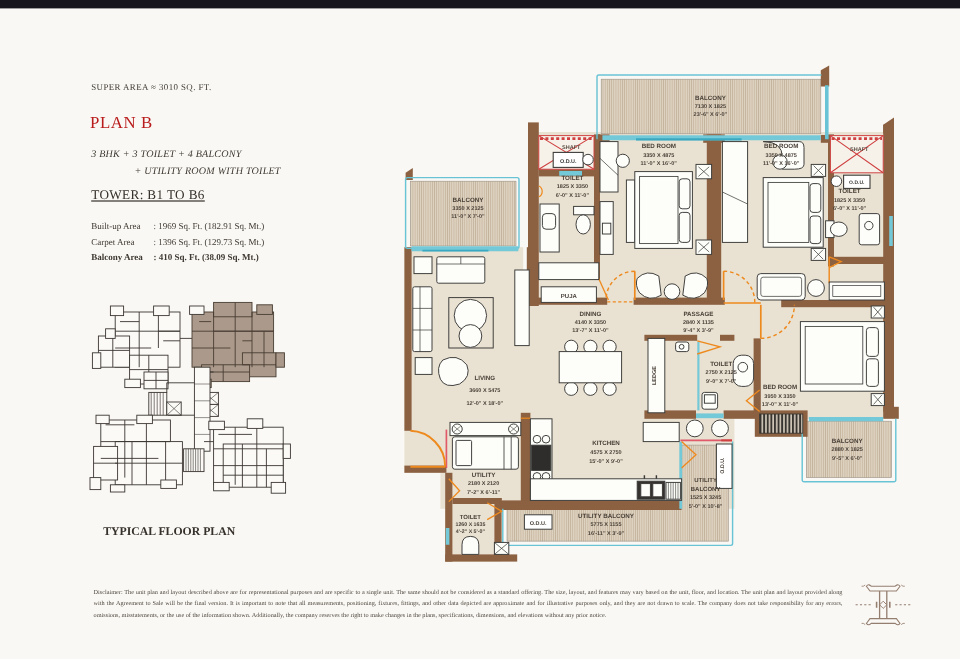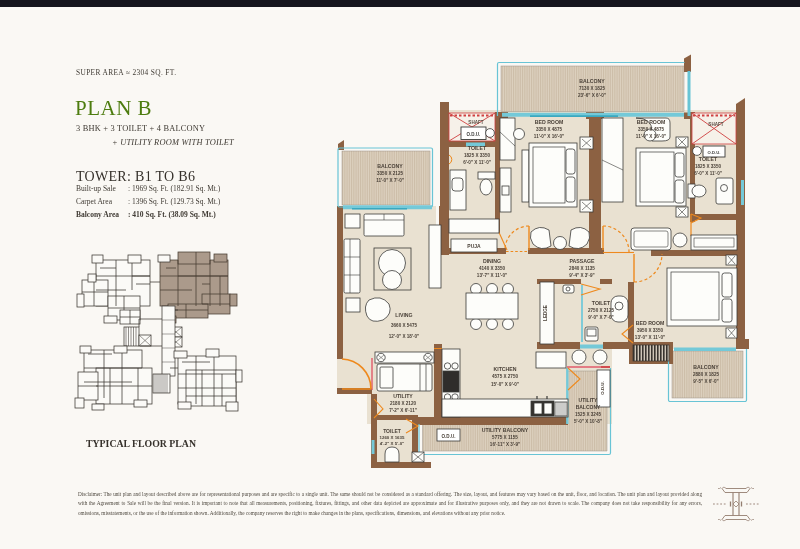--- a/index.html
+++ b/index.html
@@ -6,31 +6,31 @@
 body{width:800px;height:549px;position:relative;background:#faf8f4;overflow:hidden;
      font-family:"Liberation Sans",sans-serif;}
 .abs{position:absolute;}
 .ser{font-family:"Liberation Serif",serif;}
 </style>
 </head>
 <body>
 
 <div class="abs" style="left:0;top:0;width:800px;height:7px;background:#16151d;"></div>
 
-<div class="abs ser" style="left:76px;top:68px;font-size:7.4px;letter-spacing:.35px;color:#3f3a33;">SUPER AREA ≈ 2304 SQ. FT.</div>
-
-<div class="abs ser" style="left:75px;top:96px;font-size:21px;color:#4d7c0f;letter-spacing:.5px;">PLAN B</div>
-
-<div class="abs ser" style="left:76px;top:124px;font-size:8.4px;color:#3f3a33;letter-spacing:.2px;">3 BHK + 3 TOILET + 4 BALCONY</div>
+<div class="abs ser" style="left:76px;top:68px;font-size:7.4px;letter-spacing:.35px;color:#3f3a33;">SUPER AREA ≈ 3010 SQ. FT.</div>
+
+<div class="abs ser" style="left:75px;top:96px;font-size:14px;color:#b91c1c;letter-spacing:.5px;">PLAN B</div>
+
+<div class="abs ser" style="left:76px;top:124px;font-size:8.4px;font-style:italic;color:#3f3a33;letter-spacing:.2px;">3 BHK + 3 TOILET + 4 BALCONY</div>
 
 <div class="abs ser" style="left:76px;top:138px;font-size:8.4px;font-style:italic;color:#3f3a33;letter-spacing:.2px;margin-left:36px;">+ UTILITY ROOM WITH TOILET</div>
 
-<div class="abs ser" style="left:76px;top:169px;font-size:14px;color:#35302a;letter-spacing:.3px;">TOWER: B1 TO B6</div>
-
-<div class="abs ser" style="left:76px;top:184px;font-size:7.5px;color:#3f3a33;"><span style="display:inline-block;width:52px;">Built-up Sale</span>: 1969 Sq. Ft. (182.91 Sq. Mt.)</div>
+<div class="abs ser" style="left:76px;top:157px;font-size:11px;color:#35302a;letter-spacing:.3px;text-decoration:underline;">TOWER: B1 TO B6</div>
+
+<div class="abs ser" style="left:76px;top:184px;font-size:7.5px;color:#3f3a33;"><span style="display:inline-block;width:52px;">Built-up Area</span>: 1969 Sq. Ft. (182.91 Sq. Mt.)</div>
 
 <div class="abs ser" style="left:76px;top:197px;font-size:7.5px;color:#3f3a33;"><span style="display:inline-block;width:52px;">Carpet Area</span>: 1396 Sq. Ft. (129.73 Sq. Mt.)</div>
 
 <div class="abs ser" style="left:76px;top:210px;font-size:7.5px;color:#3f3a33;font-weight:bold;"><span style="display:inline-block;width:52px;">Balcony Area</span>: 410 Sq. Ft. (38.09 Sq. Mt.)</div>
 
 <div class="abs ser" style="left:86px;top:438px;font-size:9.8px;letter-spacing:0px;color:#36312b;font-weight:bold;">TYPICAL FLOOR PLAN</div>
 
 <div class="abs ser" style="left:78px;top:490px;width:624px;font-size:5.2px;line-height:9.3px;color:#4e483f;text-align:justify;">Disclaimer: The unit plan and layout described above are for representational purposes and are specific to a single unit. The same should not be considered as a standard offering. The size, layout, and features may vary based on the unit, floor, and location. The unit plan and layout provided along with the Agreement to Sale will be the final version. It is important to note that all measurements, positioning, fixtures, fittings, and other data depicted are approximate and for illustrative purposes only, and they are not drawn to scale. The company does not take responsibility for any errors, omissions, misstatements, or the use of the information shown. Additionally, the company reserves the right to make changes in the plans, specifications, dimensions, and elevations without any prior notice.</div>
 
 <svg class="abs" style="left:710px;top:485px;" width="52" height="38" viewBox="0 0 52 38">

